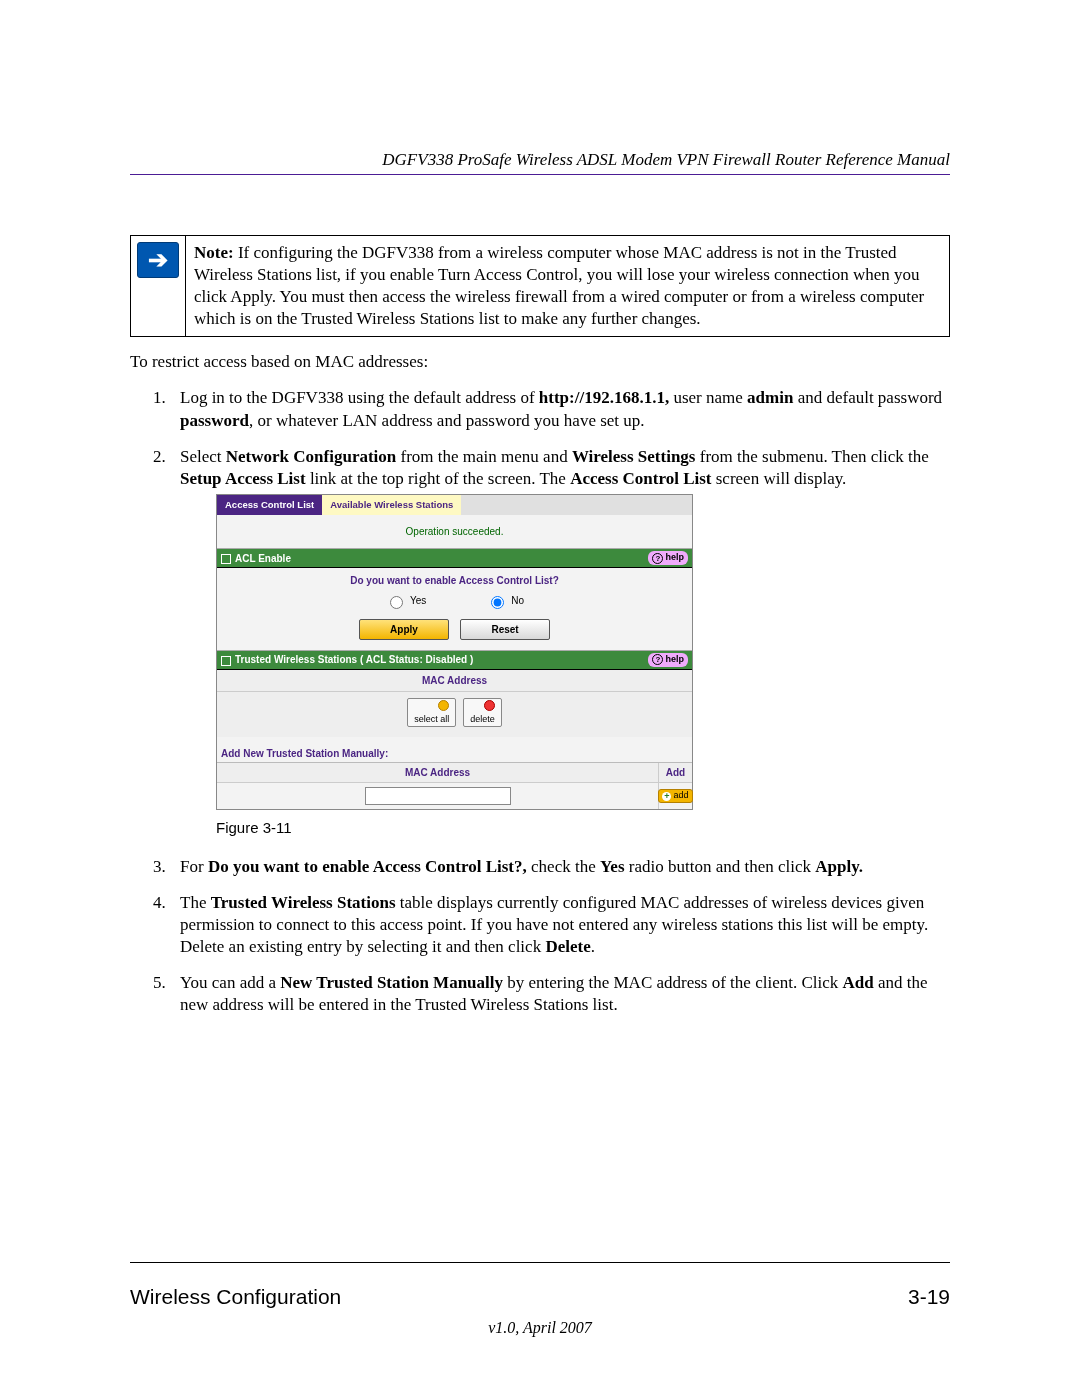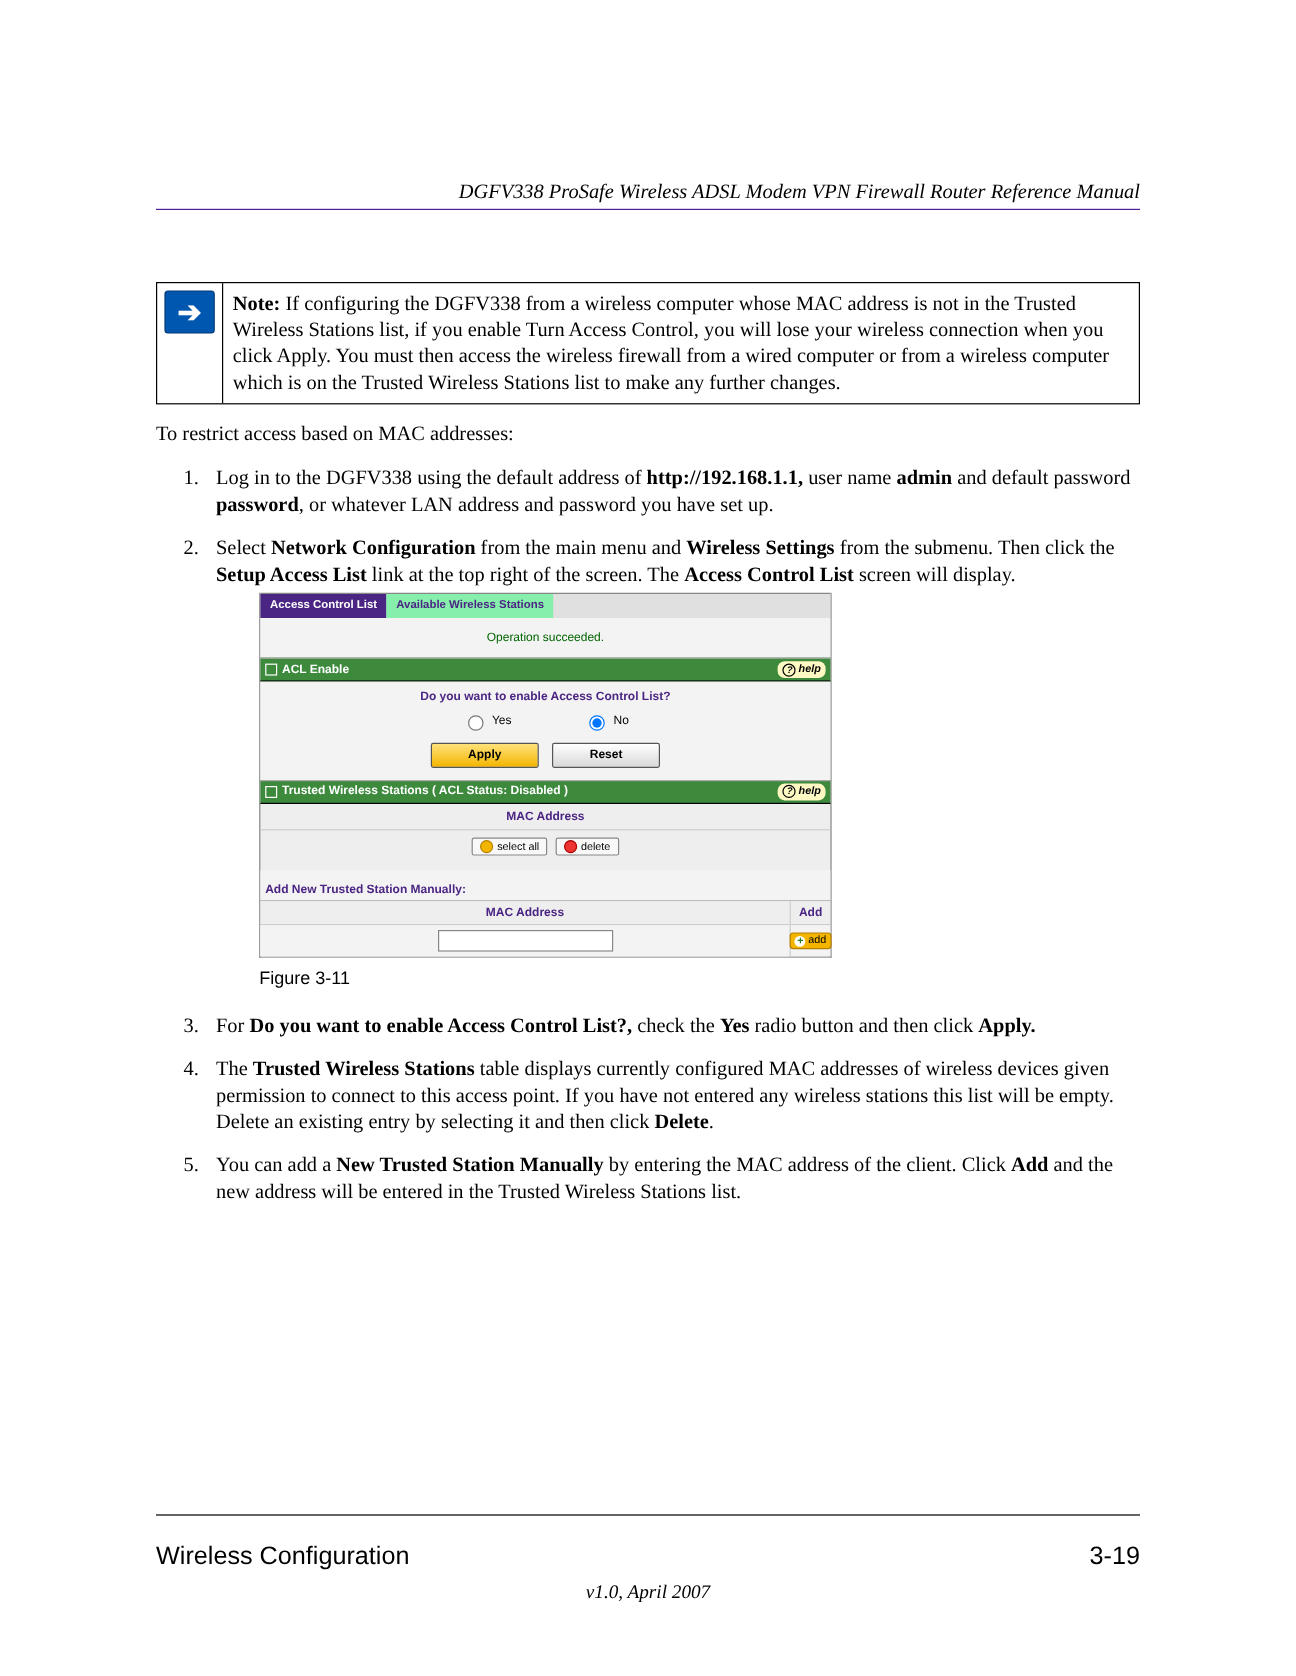--- a/index.html
+++ b/index.html
@@ -92,21 +92,21 @@
   .tab {
     padding: 4px 8px;
     font-weight: bold;
     font-size: 9.5px;
   }
   .tab.active {
     background: #4b2583;
     color: #fff;
   }
   .tab.inactive {
-    background: #86efac;
+    background: #fef9c3;
     color: #4b2583;
   }
   .status-row {
     text-align: center;
     padding: 10px 0;
     color: #006400;
     background: #f3f3f3;
     font-size: 10px;
   }
   .section-bar {
@@ -123,29 +123,28 @@
   }
   .section-bar .box {
     display:inline-block;
     width:8px;height:8px;
     border:1px solid #fff;
     margin-right:4px;
     vertical-align:middle;
     background:#3d8a3d;
   }
   .help-pill {
-    background: #fef9c3;
+    background: #f0abfc;
     color: #000;
     font-size: 9px;
     padding: 1px 4px;
     border-radius: 6px;
     display:inline-flex;
     align-items:center;
     gap:2px;
-    font-style:italic;
   }
   .help-pill::before{
     content:"?";
     display:inline-block;
     width:9px;height:9px;
     border:1px solid #000;
     border-radius:50%;
     font-size:8px;
     line-height:9px;
     text-align:center;
@@ -197,20 +196,21 @@
   .small-btn {
     display:inline-flex;
     align-items:flex-end;
     gap:3px;
     font-size:9px;
     padding:1px 6px;
     border:1px solid #888;
     background:#f8f8f8;
     border-radius:2px;
     margin:0 2px;
+    flex-direction:column;
   }
   .small-btn .dot{
     width:9px;height:9px;border-radius:50%;
     background:#f3b500;border:1px solid #b58000;
     display:inline-block;
   }
   .small-btn .dot.red{ background:#e33; border-color:#a00; }
   .manual-caption{
     color:#4b2583;
     font-weight:bold;

